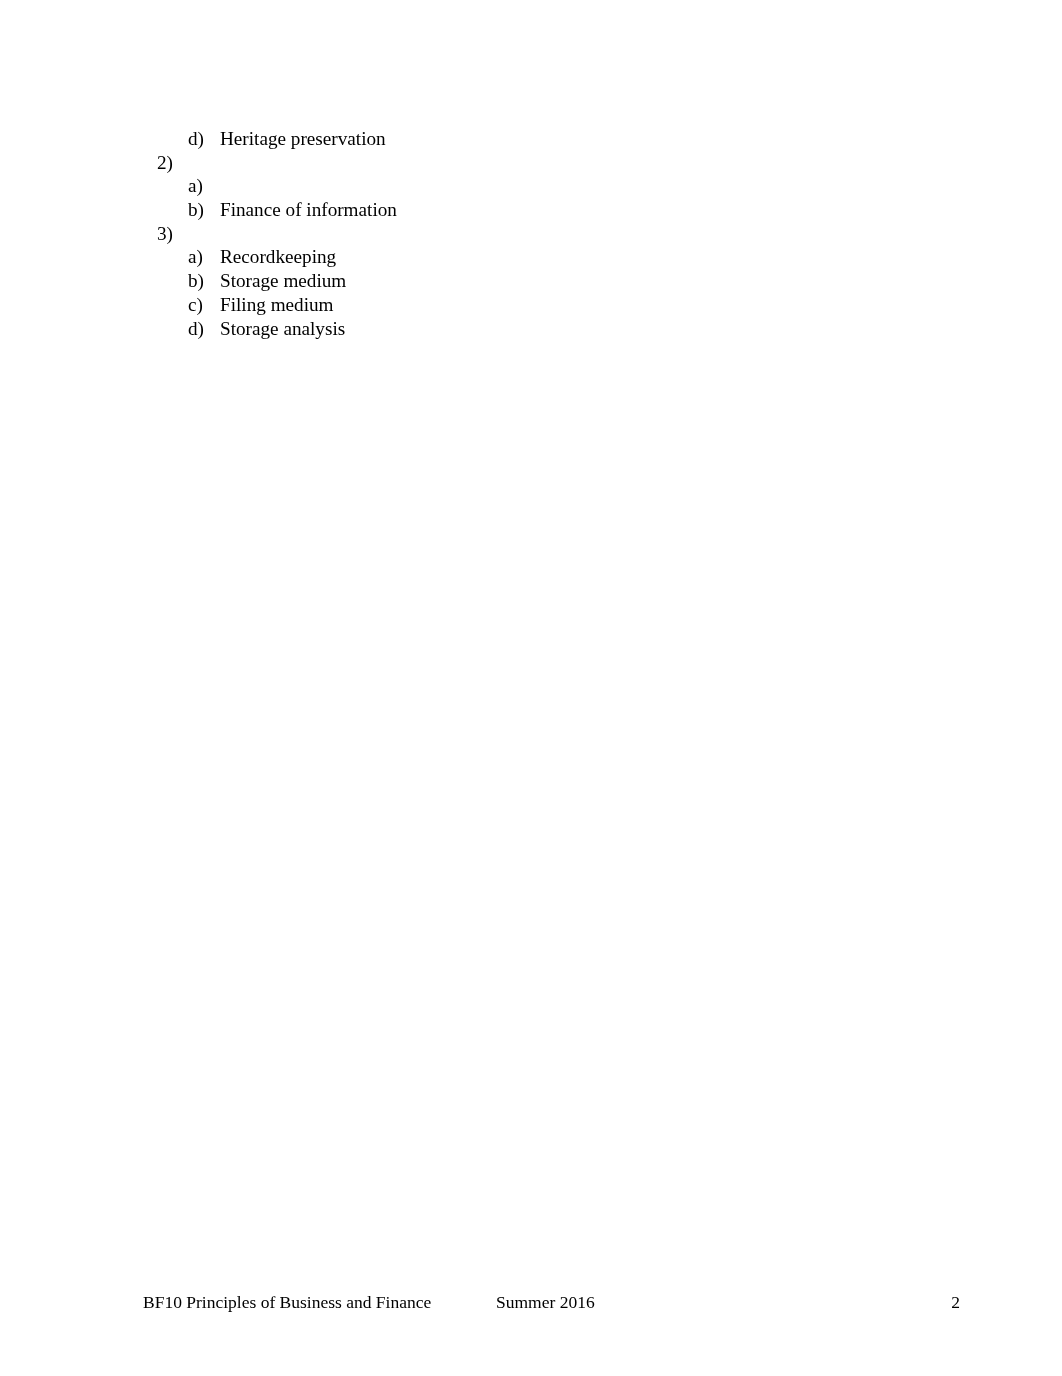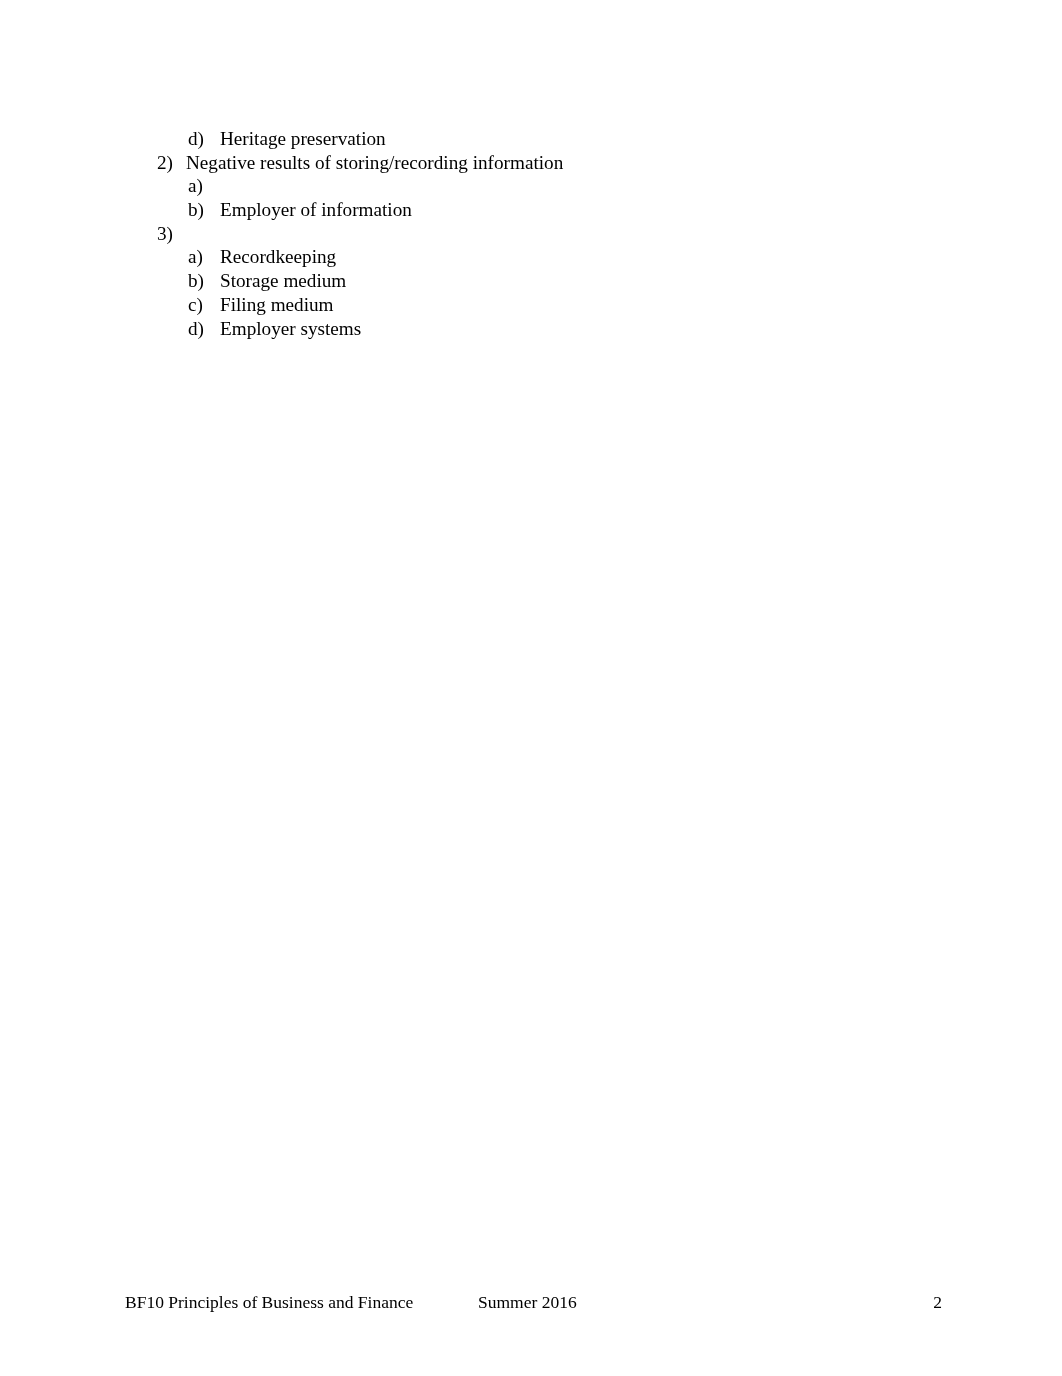--- a/index.html
+++ b/index.html
@@ -58,21 +58,21 @@
   }
 
   .marker,
   .body-text {
     display: inline-block;
   }
 
   
   .footer {
     position: absolute;
-    left: 0;
+    left: 18px;
     top: 1289px;
     width: 982px;
     height: 26px;
     font-size: 17.5px;
     line-height: 26px;
     white-space: pre;
   }
 
   .footer-course {
     position: absolute;
@@ -101,30 +101,29 @@
 
   <div class="doc-body">
 
     <div class="outline-line level-2">
       <span class="marker">d)</span>
       <span class="body-text">Heritage preservation</span>
     </div>
 
     <div class="outline-line level-1">
       <span class="marker">2)</span>
-      <span class="body-text">Negative results of storing/recording information</span>
     </div>
 
     <div class="outline-line level-2">
       <span class="marker">a)</span>
     </div>
 
     <div class="outline-line level-2">
       <span class="marker">b)</span>
-      <span class="body-text">Employer of information</span>
+      <span class="body-text">Finance of information</span>
     </div>
 
     <div class="outline-line level-1">
       <span class="marker">3)</span>
     </div>
 
     <div class="outline-line level-2">
       <span class="marker">a)</span>
       <span class="body-text">Recordkeeping</span>
     </div>
@@ -134,21 +133,21 @@
       <span class="body-text">Storage medium</span>
     </div>
 
     <div class="outline-line level-2">
       <span class="marker">c)</span>
       <span class="body-text">Filing medium</span>
     </div>
 
     <div class="outline-line level-2">
       <span class="marker">d)</span>
-      <span class="body-text">Employer systems</span>
+      <span class="body-text">Storage analysis</span>
     </div>
 
   </div>
 
   <div class="footer">
     <span class="footer-course">BF10 Principles of Business and Finance</span>
     <span class="footer-term">Summer 2016</span>
     <span class="footer-page-number">2</span>
   </div>
 

